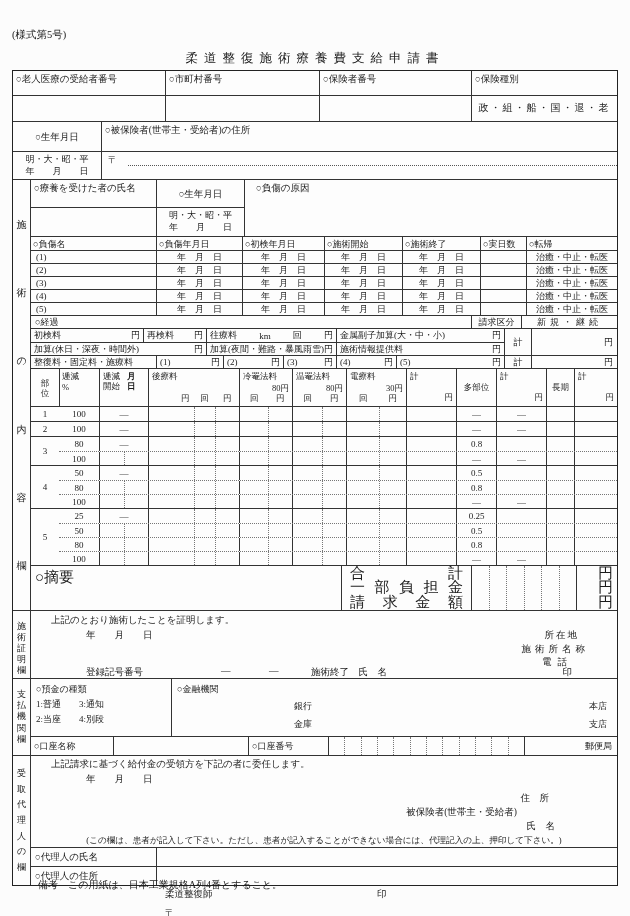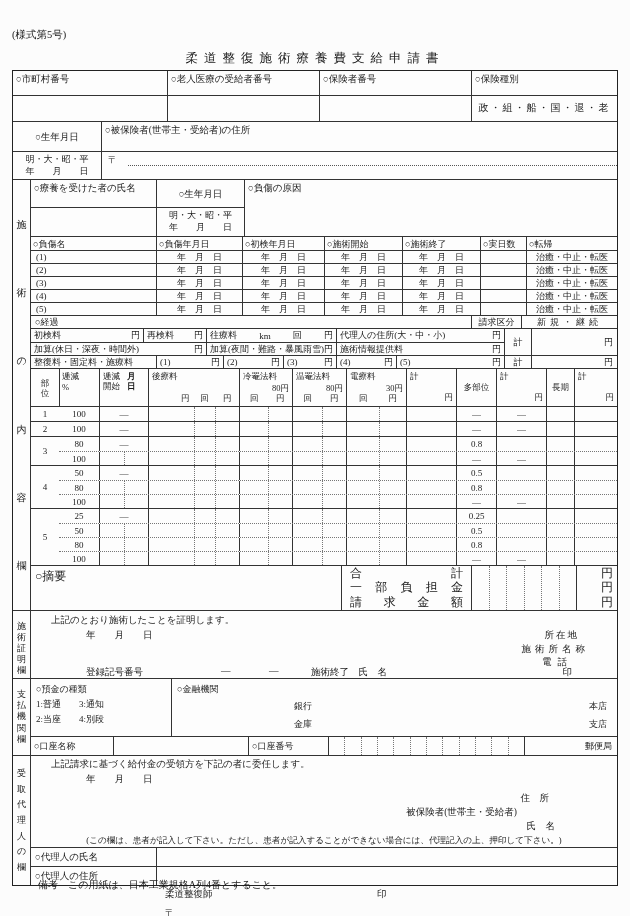--- a/index.html
+++ b/index.html
@@ -32,21 +32,21 @@
   
   .side { width:18px; flex-shrink:0; border-right:1px solid #333; display:flex; flex-direction:column;
           align-items:center; justify-content:space-around; font-size:10px; padding:10px 0; }
   .side span { display:block; line-height:11px; }
   .content { flex:1; min-width:0; }
   
   .patient { display:flex; height:56px; }
   .patient .col { display:flex; flex-direction:column; }
   .patient .top { height:28px; border-bottom:1px solid #333; }
   .patient .bot { height:27px; font-size:9px; }
-  .cause-cell { border-left:1px solid #333; flex:1; }
+  .cause-cell { border-left:1px solid #333; flex:1;padding-left:8px; }
   
   .inj-header { display:flex; height:14px; border-top:1px solid #333; font-size:9px; }
   .inj-header .hc { border-left:1px solid #333; padding:1px 2px; flex-shrink:0; overflow:hidden; white-space:nowrap; }
   .inj-header .hc:first-child { border-left:none; }
   #injury-rows .irow { display:flex; height:13px; border-top:1px solid #333; font-size:9px; }
   #injury-rows .ic { border-left:1px solid #333; flex-shrink:0; overflow:hidden; white-space:nowrap;
                      display:flex; align-items:center; justify-content:center; }
   #injury-rows .ic:first-child { border-left:none; justify-content:flex-start; padding-left:5px; }
   
   .progress { display:flex; height:13px; border-top:1px solid #333; font-size:9px; }
@@ -89,21 +89,21 @@
   #parts-rows .gsep { border-top:1px solid #333; }
   #parts-rows .pnum { width:28px; flex-shrink:0; display:flex; align-items:center; justify-content:center; font-size:9px; }
   #parts-rows .psubs { flex:1; display:flex; flex-direction:column; min-width:0; }
   #parts-rows .psub { display:flex; height:14px; }
   #parts-rows .dsep { border-top:1px dotted #777; }
   #parts-rows .pc { display:flex; align-items:center; justify-content:center; font-size:9px; }
   #parts-rows .subsplit { display:flex; height:100%; width:100%; }
   #parts-rows .subsplit i { display:block; height:100%; border-left:1px dotted #777; }
   #parts-rows .subsplit i:first-child { border-left:none; }
   
-  .summary { display:flex; height:45px; border-top:1px solid #333; font-size:12px; }
+  .summary { display:flex; height:45px; border-top:1px solid #333; font-size:15px; }
   .sum-note { width:310px; flex-shrink:0; padding:2px 4px; }
   .tot-labels { width:130px; flex-shrink:0; border-left:1px solid #333; display:flex; flex-direction:column; justify-content:space-around; }
   .tot-labels div { padding:0 8px; text-align:justify; text-align-last:justify; line-height:13px; }
   .tot-boxes { width:105px; flex-shrink:0; border-left:1px solid #333; display:flex; }
   .tot-boxes i { display:block; flex:1; border-left:1px dotted #777; height:100%; }
   .tot-boxes i:first-child { border-left:none; }
   .tot-yen { flex:1; border-left:1px solid #333; display:flex; flex-direction:column; justify-content:space-around; }
   .tot-yen div { text-align:right; padding-right:4px; line-height:13px; }
   
   .certify { height:68px; }
@@ -134,26 +134,26 @@
 </head>
 <body>
 
 <div class="page">
   <div class="form-code">(様式第5号)</div>
   <div class="form-title">柔道整復施術療養費支給申請書</div>
 
   <div class="formtable">
 
     <div class="band band-a">
+      <div class="cell col" style="width:152px">
+        <div class="top lbl">○老人医療の受給者番号</div>
+        <div class="bot"></div>
+      </div>
       <div class="cell col" style="width:154px">
         <div class="top lbl">○市町村番号</div>
-        <div class="bot"></div>
-      </div>
-      <div class="cell col" style="width:152px">
-        <div class="top lbl">○老人医療の受給者番号</div>
         <div class="bot"></div>
       </div>
       <div class="cell col" style="width:152px">
         <div class="top lbl">○保険者番号</div>
         <div class="bot"></div>
       </div>
       <div class="cell col" style="flex:1">
         <div class="top lbl">○保険種別</div>
         <div class="bot">政・組・船・国・退・老</div>
       </div>
@@ -279,21 +279,21 @@
                   <span>再検料</span>
                   <span>円</span>
                 </div>
                 <div class="fcell" style="width:130px">
                   <span>往療料</span>
                   <span>km</span>
                   <span>回</span>
                   <span>円</span>
                 </div>
                 <div class="fcell" style="width:168px">
-                  <span>代理人の住所(大・中・小)</span>
+                  <span>金属副子加算(大・中・小)</span>
                   <span>円</span>
                 </div>
               </div>
               <div class="frow">
                 <div class="fcell" style="width:175px">
                   <span>加算(休日・深夜・時間外)</span>
                   <span>円</span>
                 </div>
                 <div class="fcell" style="width:130px">
                   <span>加算(夜間・難路・暴風雨雪)</span>

